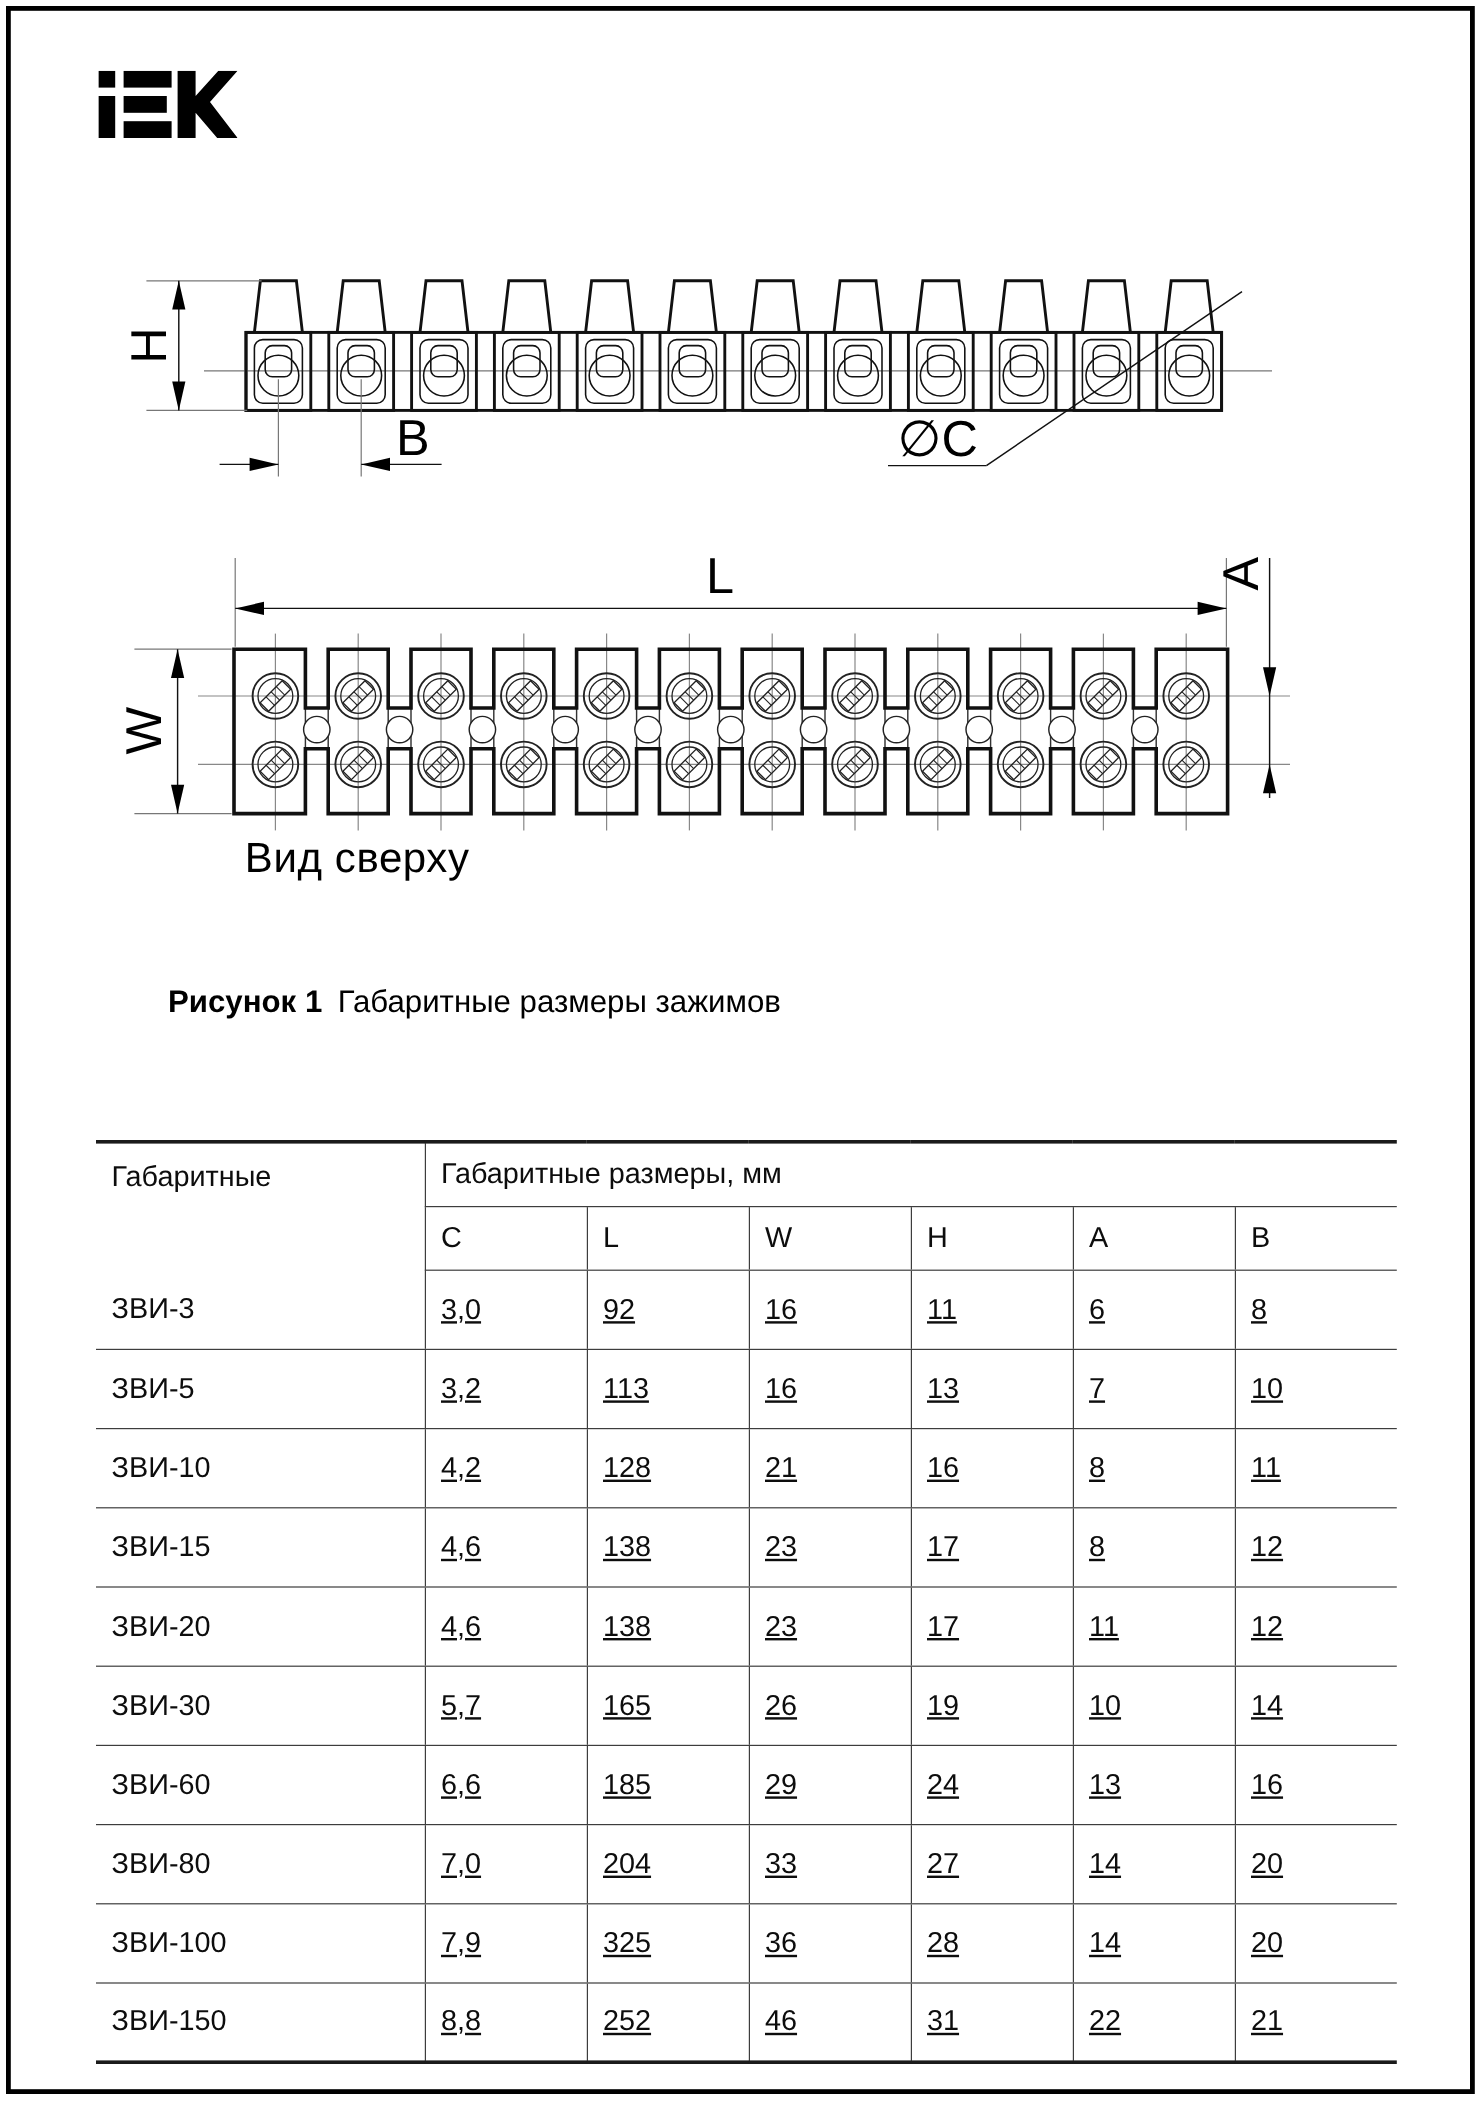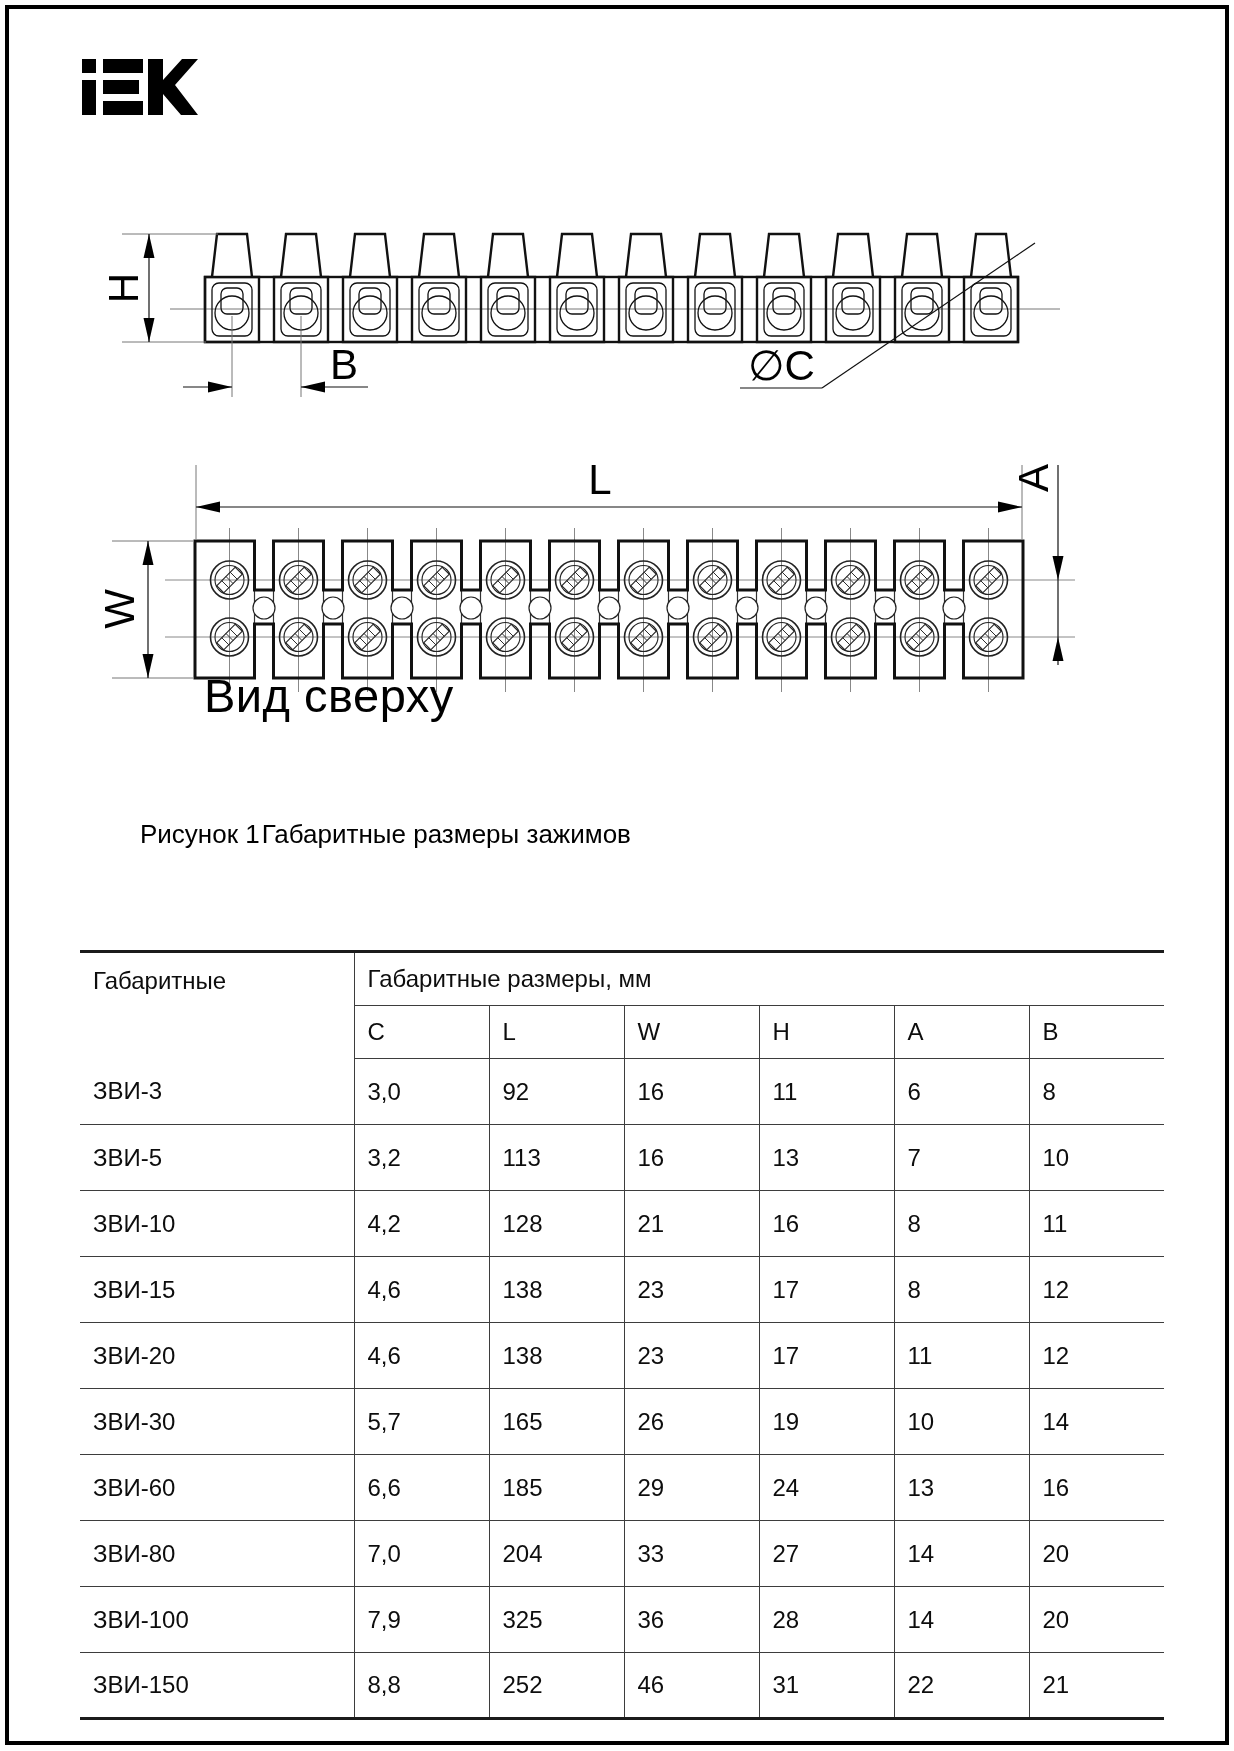--- a/index.html
+++ b/index.html
@@ -8,28 +8,28 @@
     font-family:"Liberation Sans","DejaVu Sans",sans-serif; color:#0f0f0f;
     overflow:hidden;
   }
   .frame {
     position:absolute; left:5px; top:5px; right:5px; bottom:6px;
     border:4px solid #000; pointer-events:none;
   }
   .logo-svg { position:absolute; left:82px; top:59px; }
   .figure-svg { position:absolute; left:0; top:180px; }
   .view-label {
-    position:absolute; left:204px; top:668px;
-    font-size:47px; color:#000; letter-spacing:0.5px; white-space:nowrap;
+    position:absolute; left:204px; top:696px;
+    font-size:35px; color:#000; letter-spacing:0.5px; white-space:nowrap;
   }
   .caption {
     position:absolute; left:140px; top:819px;
     font-size:26px; color:#000; white-space:nowrap;
   }
-  .caption .cap-num { margin-right:2px; }
+  .caption .cap-num { margin-right:13px;font-weight:bold; }
   .dim-table {
     position:absolute; left:80px; top:950px; width:1084px;
     border-collapse:collapse; table-layout:fixed;
     font-size:24px; color:#0d0d0d;
     border-top:3px solid #1b1b1b; border-bottom:3px solid #1b1b1b;
   }
   .dim-table td, .dim-table th {
     font-weight:normal; text-align:left; padding:0 4px 0 13px;
     vertical-align:middle; overflow:hidden; white-space:nowrap;
   }
@@ -39,21 +39,21 @@
   .dim-table .designation-cell {
     vertical-align:top; padding-top:14px;
   }
   .dim-table thead .group-cell {
     border-left:1.3px solid #3d3d3d; border-bottom:1.4px solid #3d3d3d;
   }
   .dim-table thead .letter-cell {
     border-left:1.3px solid #3d3d3d; border-bottom:1.4px solid #3d3d3d;
   }
   .dim-table tbody td { border-bottom:1.4px solid #3d3d3d; }
-  .dim-table tbody td + td { border-left:1.3px solid #3d3d3d; }
+  .dim-table tbody td + td { border-left:1.3px solid #3d3d3d;text-decoration:underline; }
   .dim-table tbody tr:last-child td { border-bottom:none; }
   .dim-text { font-family:"Liberation Sans","DejaVu Sans",sans-serif; fill:#000; }
 </style>
 </head>
 <body>
 
 <div class="page">
   <div class="frame"></div>
 
   <svg class="logo-svg" width="116" height="56" viewBox="0 0 116 56" aria-label="iEK">

